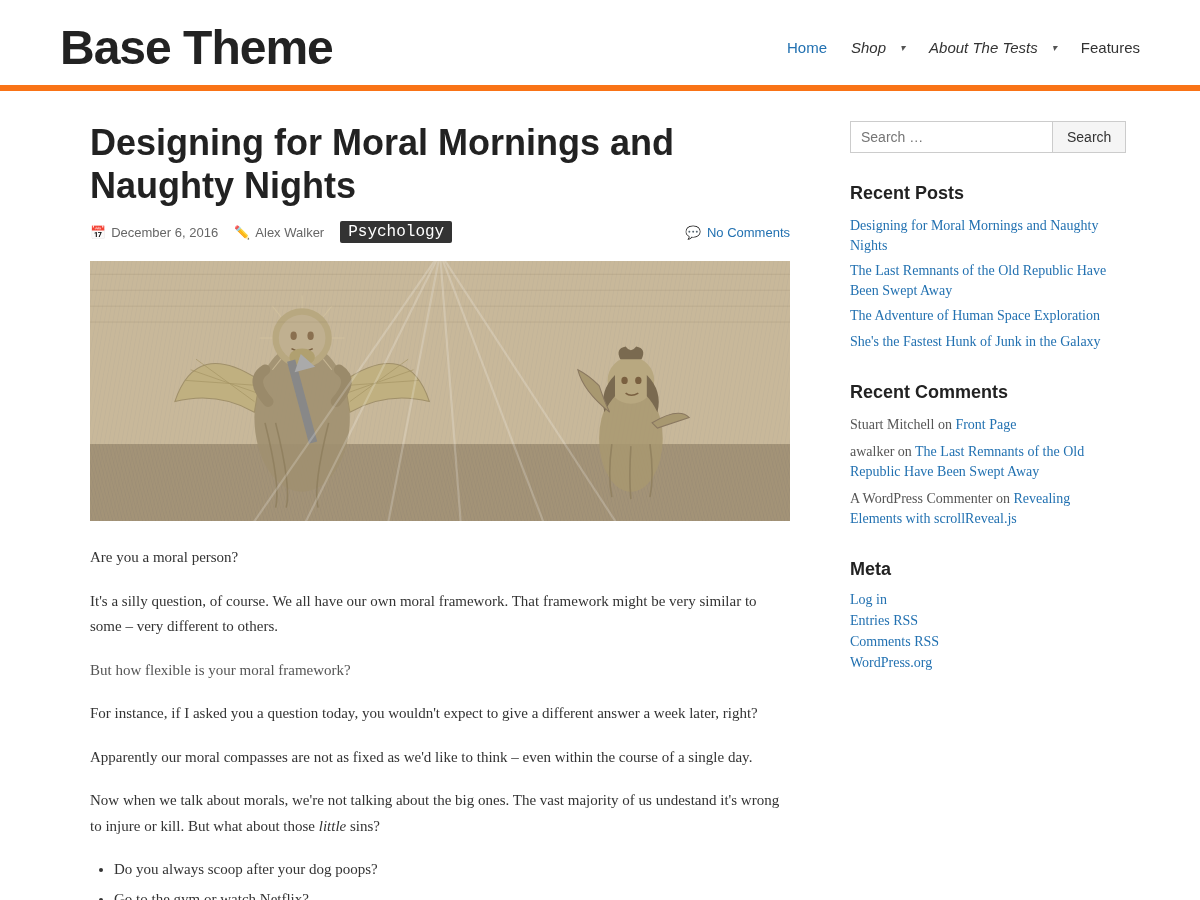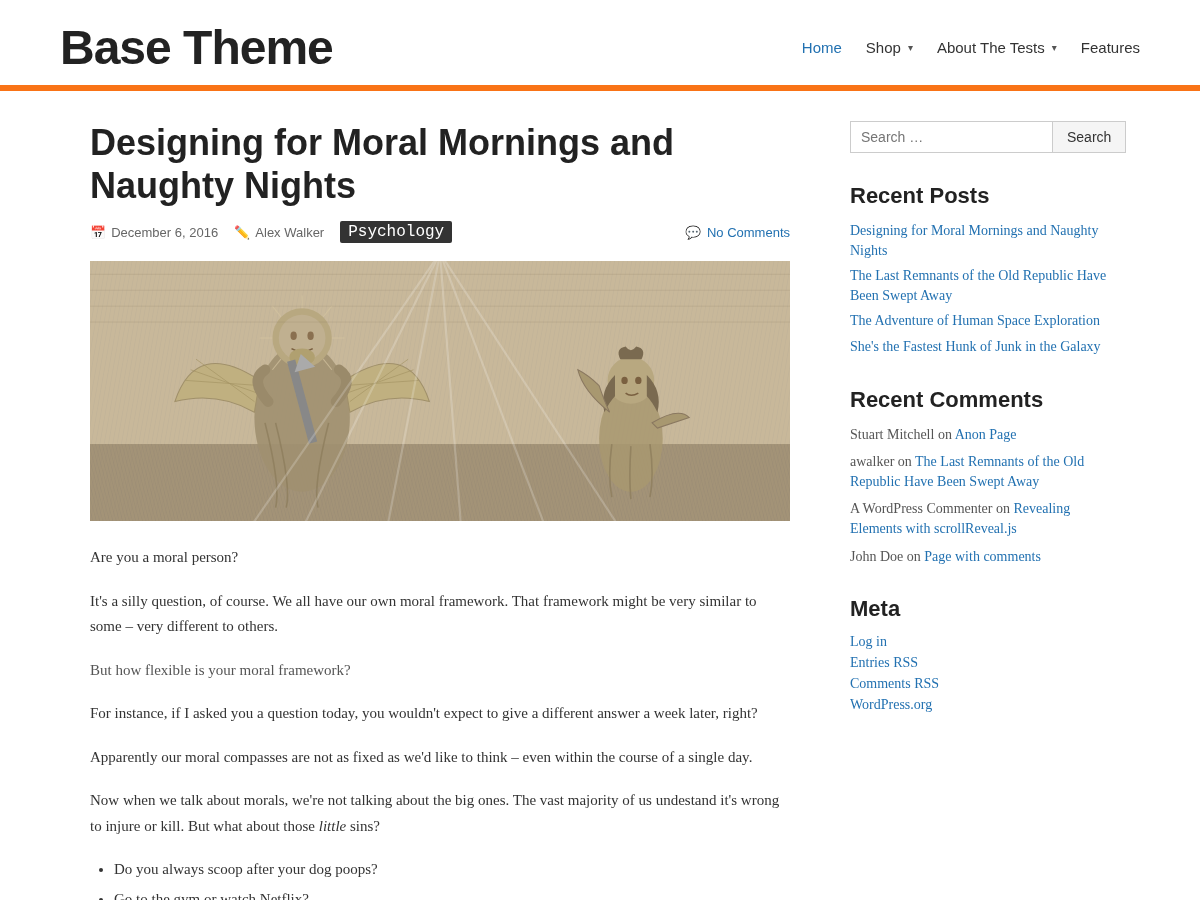--- a/index.html
+++ b/index.html
@@ -28,21 +28,21 @@
     }
     #main-nav {
       display: flex;
       align-items: flex-start;
       gap: 24px;
       font-family: Arial, sans-serif;
       font-size: 15px;
     }
     .nav-item { color: #333; cursor: pointer; }
     .nav-item.active { color: #2271b1; font-weight: 500; }
-    .nav-item-dropdown { display: flex; align-items: center; gap: 7px; }
+    .nav-item-dropdown { display: flex; align-items: center; gap: 14px; font-style: italic; }
     .nav-chevron { font-size: 10px; color: #555; }
 
     
     #content-wrapper {
       display: flex;
       max-width: 1140px;
       margin: 0 auto;
       padding: 30px 60px;
       gap: 60px;
     }
@@ -138,21 +138,21 @@
       border: 1px solid #ccc;
       border-left: none;
       padding: 7px 14px;
       font-size: 14px;
       font-family: Arial, sans-serif;
       cursor: pointer;
       color: #333;
     }
     .sidebar-section { margin-bottom: 30px; }
     .sidebar-heading {
-      font-size: 22px;
+      font-size: 18px;
       font-weight: 700;
       color: #222;
       font-family: Arial, sans-serif;
       margin-bottom: 12px;
     }
     .sidebar-posts-list { list-style: none; }
     .sidebar-posts-list li {
       margin-bottom: 6px;
       font-size: 14px;
       line-height: 1.4;
@@ -349,37 +349,32 @@
         </li>
       </ul>
     </div>
 
     <div class="sidebar-section">
       <h2 class="sidebar-heading">Recent Comments</h2>
       <ul class="recent-comments-list">
         <li>
           <span>Stuart Mitchell</span>
           <span> on </span>
-          <a>Anon Page</a>
+          <a>Front Page</a>
         </li>
         <li>
           <span>awalker</span>
           <span> on </span>
           <a>The Last Remnants of the Old Republic Have Been Swept Away</a>
         </li>
         <li>
           <span>A WordPress Commenter</span>
           <span> on </span>
           <a>Revealing Elements with scrollReveal.js</a>
         </li>
-        <li>
-          <span>John Doe</span>
-          <span> on </span>
-          <a>Page with comments</a>
-        </li>
       </ul>
     </div>
 
     <div class="sidebar-section">
       <h2 class="sidebar-heading">Meta</h2>
       <ul class="meta-list">
         <li>
           <a>Log in</a>
         </li>
         <li>

